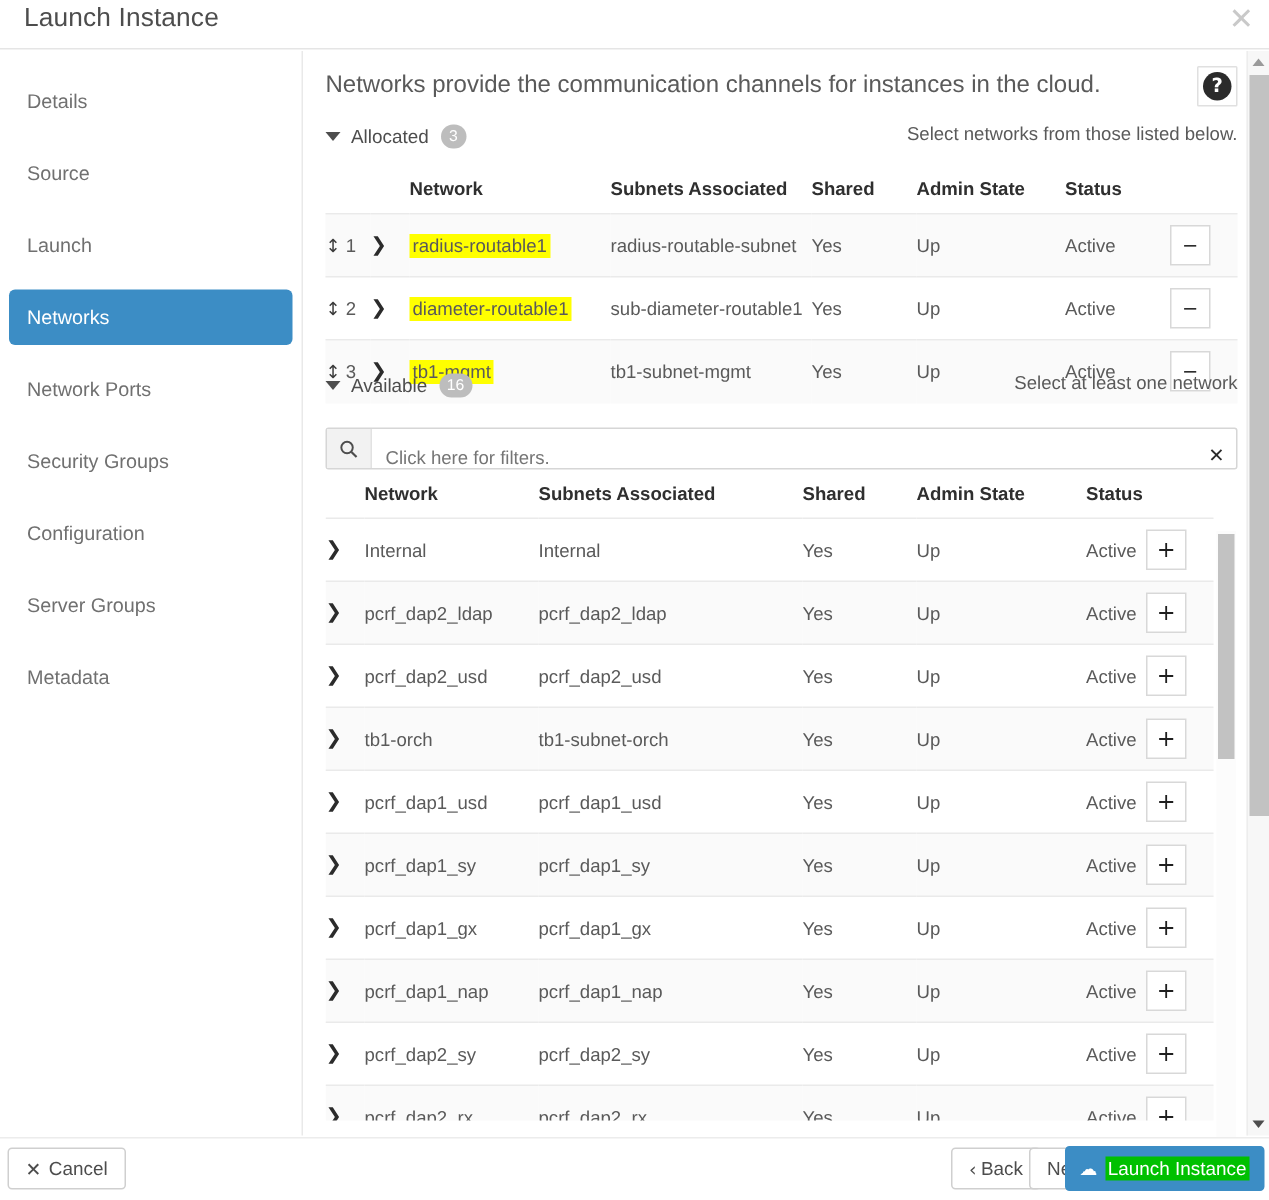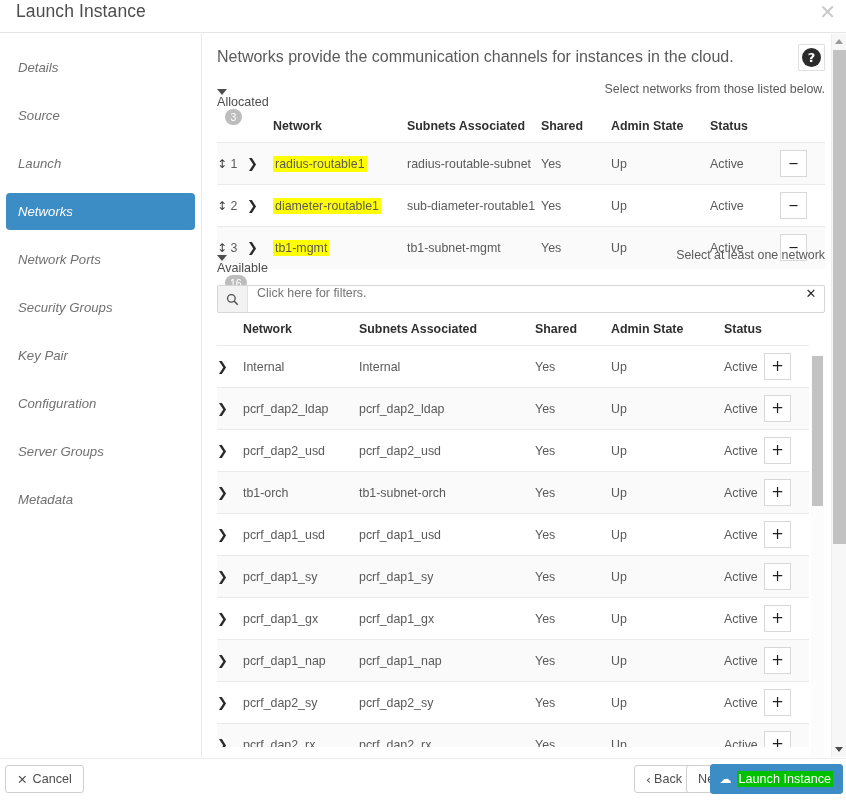--- a/index.html
+++ b/index.html
@@ -30,21 +30,21 @@
 
   
   .sidebar {
     position: absolute; left: 0; top: 34px; width: 202px; height: 723px;
     background: #fff; border-right: 1px solid #e9e9e9;
   }
   .nav-item {
     height: 37px; margin: 0 6px 11px 6px;
     display: flex; align-items: center;
     padding-left: 12px; border-radius: 4px;
-    font-size: 13.2px; color: #707070; cursor: pointer; font-style: italic;
+    font-size: 13.2px; color: #707070; cursor: pointer;
   }
   .nav-item:first-child { margin-top: 15px; }
   .nav-item.active { background: #3c8dc5; color: #ffffff; }
 
   
   .main {
     position: absolute; left: 203px; top: 34px;
     width: 643px; height: 723px; background: #fff;
   }
   .intro {
@@ -61,22 +61,22 @@
     width: 19px; height: 19px; border-radius: 50%;
     background: #2b2b2b; color: #fff; font-size: 13px;
     font-weight: bold; display: flex; align-items: center;
     justify-content: center; font-family: "DejaVu Sans", sans-serif;
   }
 
   .section-row {
     position: absolute; left: 14px; width: 608px; height: 20px;
   }
   .sec-toggle {
-    display: inline-flex; align-items: flex-start; font-size: 12.6px;
-    color: #4d4d4d; cursor: pointer; flex-direction: column;
+    display: inline-flex; align-items: center; font-size: 12.6px;
+    color: #4d4d4d; cursor: pointer;
   }
   .caret-down {
     display: inline-block; width: 0; height: 0; margin-right: 7px;
     border-left: 5px solid transparent; border-right: 5px solid transparent;
     border-top: 6px solid #4d4d4d;
   }
   .count-badge {
     display: inline-block; margin-left: 8px; min-width: 17px;
     height: 16px; line-height: 16px; padding: 0 5px;
     border-radius: 9px; background: #bdbdbd; color: #fff;
@@ -116,21 +116,21 @@
 
   
   #allocated-table { position: absolute; left: 14px; top: 85px; width: 608px; }
   #allocated-table tr.data-row { background: #fafafa; }
   #allocated-table tr.data-row.odd { background: #ffffff; }
 
   
   .filterbar {
     position: absolute; left: 14px; top: 251px; width: 608px; height: 28px;
     border: 1px solid #d6d6d6; background: #fff; display: flex;
-    align-items: flex-start; border-radius: 2px;
+    align-items: flex-end; border-radius: 2px;
   }
   .filter-icon-box {
     width: 30px; height: 26px; background: #f2f2f2;
     border-right: 1px solid #e2e2e2; display: flex;
     align-items: center; justify-content: center;
   }
   .filter-input {
     flex: 1; border: 0; outline: none; font-size: 12.4px;
     color: #9b9b9b; padding-left: 9px;
     font-family: "Liberation Sans", sans-serif; background: transparent;
@@ -234,23 +234,20 @@
         <span>Launch</span>
       </div>
       <div class="nav-item active">
         <span>Networks</span>
       </div>
       <div class="nav-item">
         <span>Network Ports</span>
       </div>
       <div class="nav-item">
         <span>Security Groups</span>
-      </div>
-      <div class="nav-item">
-        <span>Key Pair</span>
       </div>
       <div class="nav-item">
         <span>Configuration</span>
       </div>
       <div class="nav-item">
         <span>Server Groups</span>
       </div>
       <div class="nav-item">
         <span>Metadata</span>
       </div>

